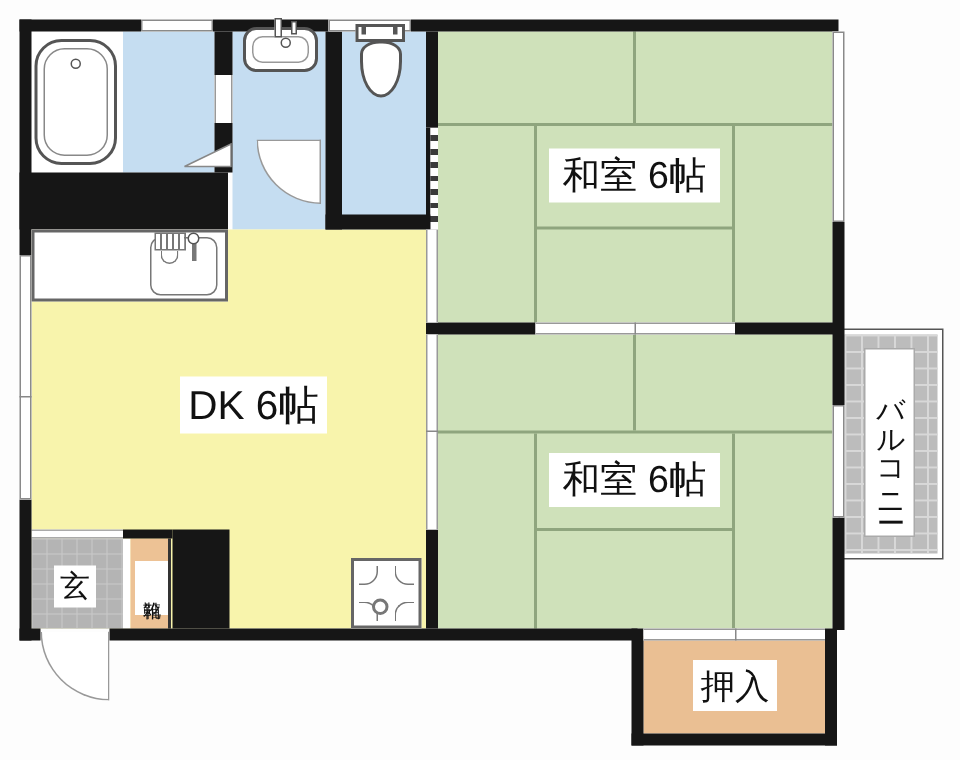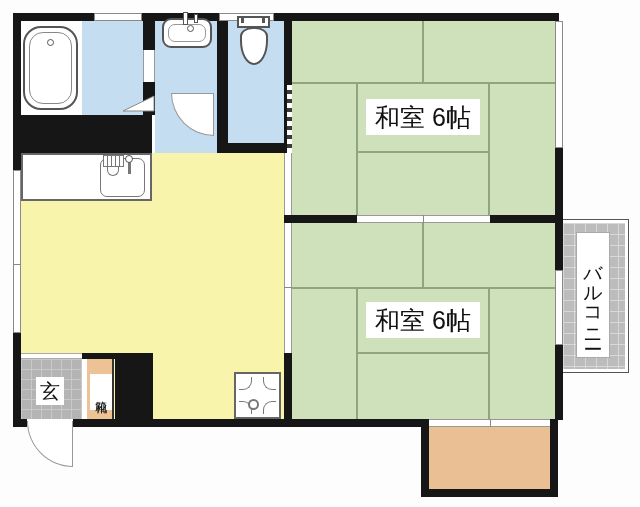--- a/index.html
+++ b/index.html
@@ -152,17 +152,19 @@
 
   <div class="abs" style="left:234px;top:372px;width:47px;height:47px;background:#fff;border:2px solid #666;"></div>
   <div class="cmark" style="left:239px;top:377px;border-right:1px solid #777;border-bottom:1px solid #777;border-bottom-right-radius:9px;"></div>
   <div class="cmark" style="left:263px;top:377px;border-left:1px solid #777;border-bottom:1px solid #777;border-bottom-left-radius:9px;"></div>
   <div class="cmark" style="left:239px;top:401px;border-right:1px solid #777;border-top:1px solid #777;border-top-right-radius:9px;"></div>
   <div class="cmark" style="left:263px;top:401px;border-left:1px solid #777;border-top:1px solid #777;border-top-left-radius:9px;"></div>
   <div class="abs" style="left:248px;top:399px;width:11px;height:11px;background:#fff;border:2px solid #777;border-radius:50%;"></div>
 
   <div class="label" style="left:366px;top:99px;width:114px;height:36px;font-size:25px;">和室 6帖</div>
   <div class="label" style="left:366px;top:302px;width:114px;height:36px;font-size:25px;">和室 6帖</div>
+  <div class="label" style="left:120px;top:251px;width:98px;height:38px;font-size:27px;">DK 6帖</div>
+  <div class="label" style="left:462px;top:440px;width:56px;height:34px;font-size:23px;">押入</div>
   <div class="label" style="left:36px;top:377px;width:28px;height:28px;font-size:20px;">玄</div>
   <div class="label vtext" style="left:90px;top:374px;width:22px;height:36px;font-size:12px;">靴箱</div>
   <div class="label vtext" style="left:576px;top:232px;width:32px;height:124px;font-size:19px;border:1px solid #aaa;">バルコニー</div>
 
 </div>
 
 </body></html>

